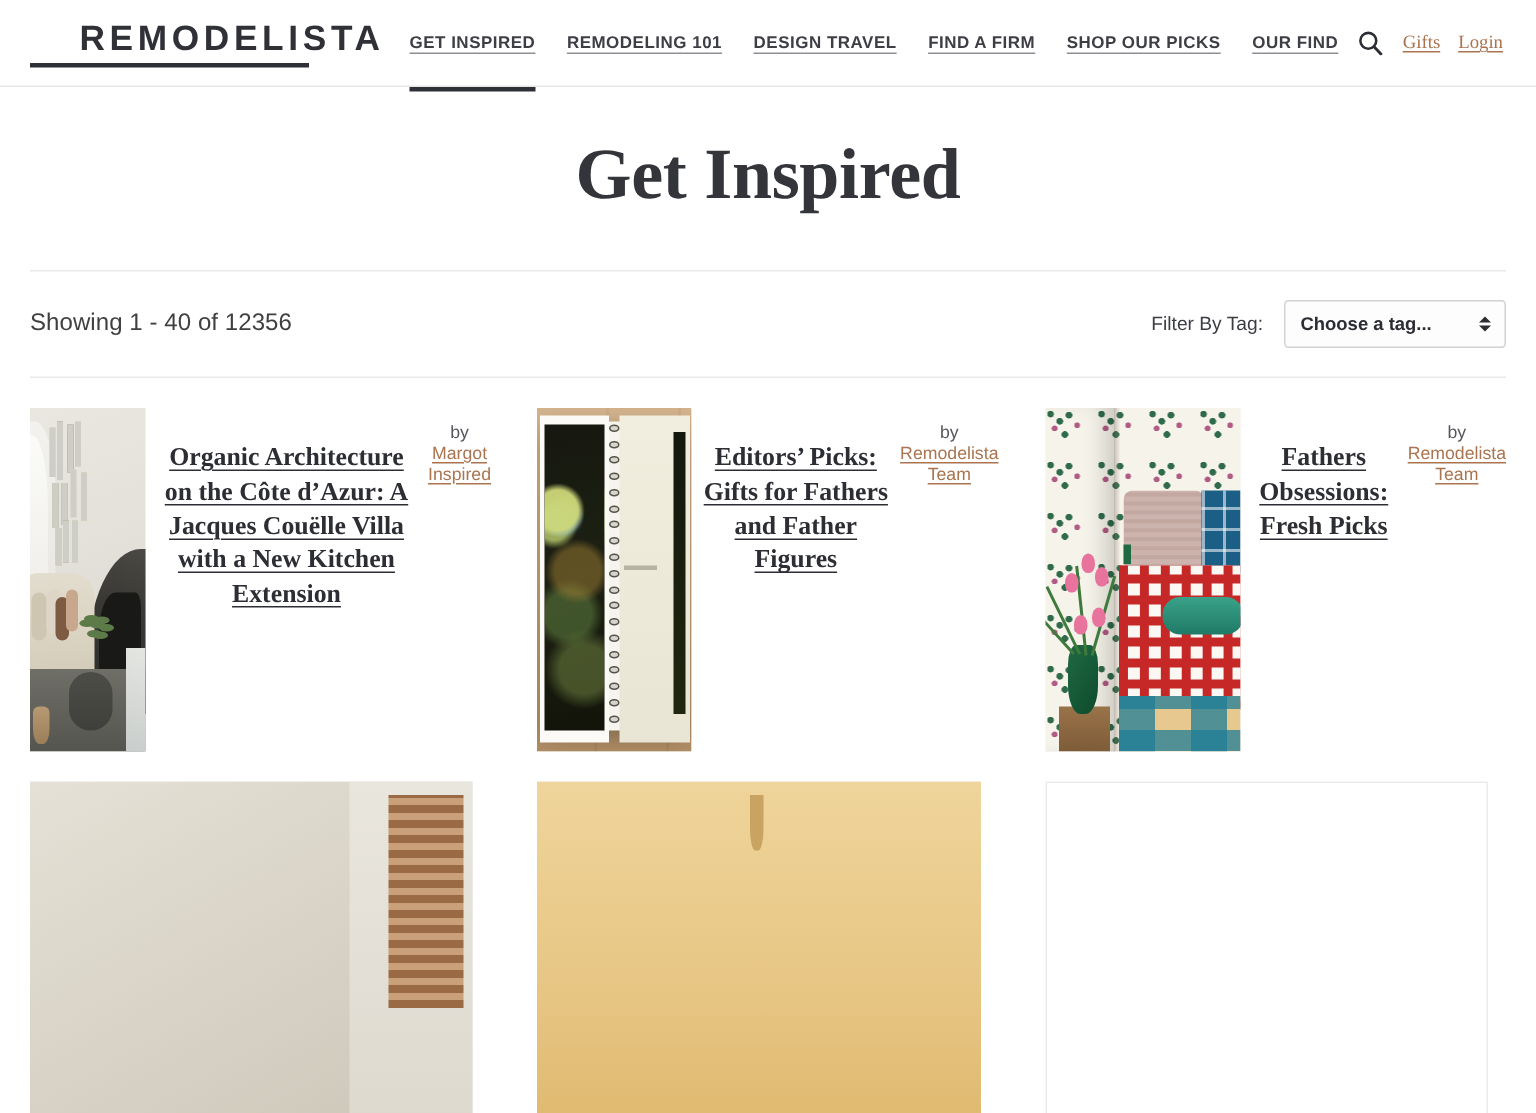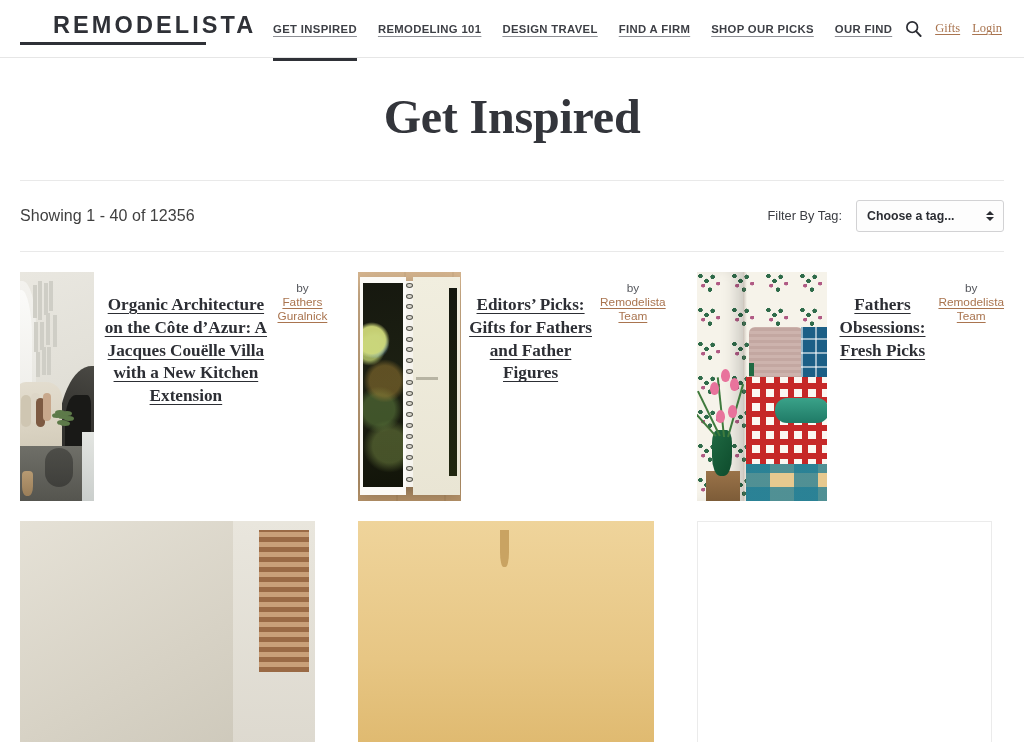--- a/index.html
+++ b/index.html
@@ -435,21 +435,21 @@
           <span class="s1-leaf" style="left:30%;top:26%;"></span>
           <span class="s1-leaf" style="left:52%;top:28%;"></span>
         </div>
         <div class="s1-basket"></div>
         <div class="s1-throw"></div>
       </div>
     </div>
     <h2 class="card-title">Organic Architecture on the Côte d’Azur: A Jacques Couëlle Villa with a New Kitchen Extension</h2>
     <div class="card-byline">
       <span>by</span>
-      <a>Fathers Guralnick</a>
+      <a>Margot Inspired</a>
     </div>
   </article>
 
   <article class="card">
     <div class="thumb">
       <div class="scene">
         <div class="s2-wood"></div>
         <div class="s2-book"></div>
         <div class="s2-leftpage"></div>
         <div class="s2-photo"></div>

